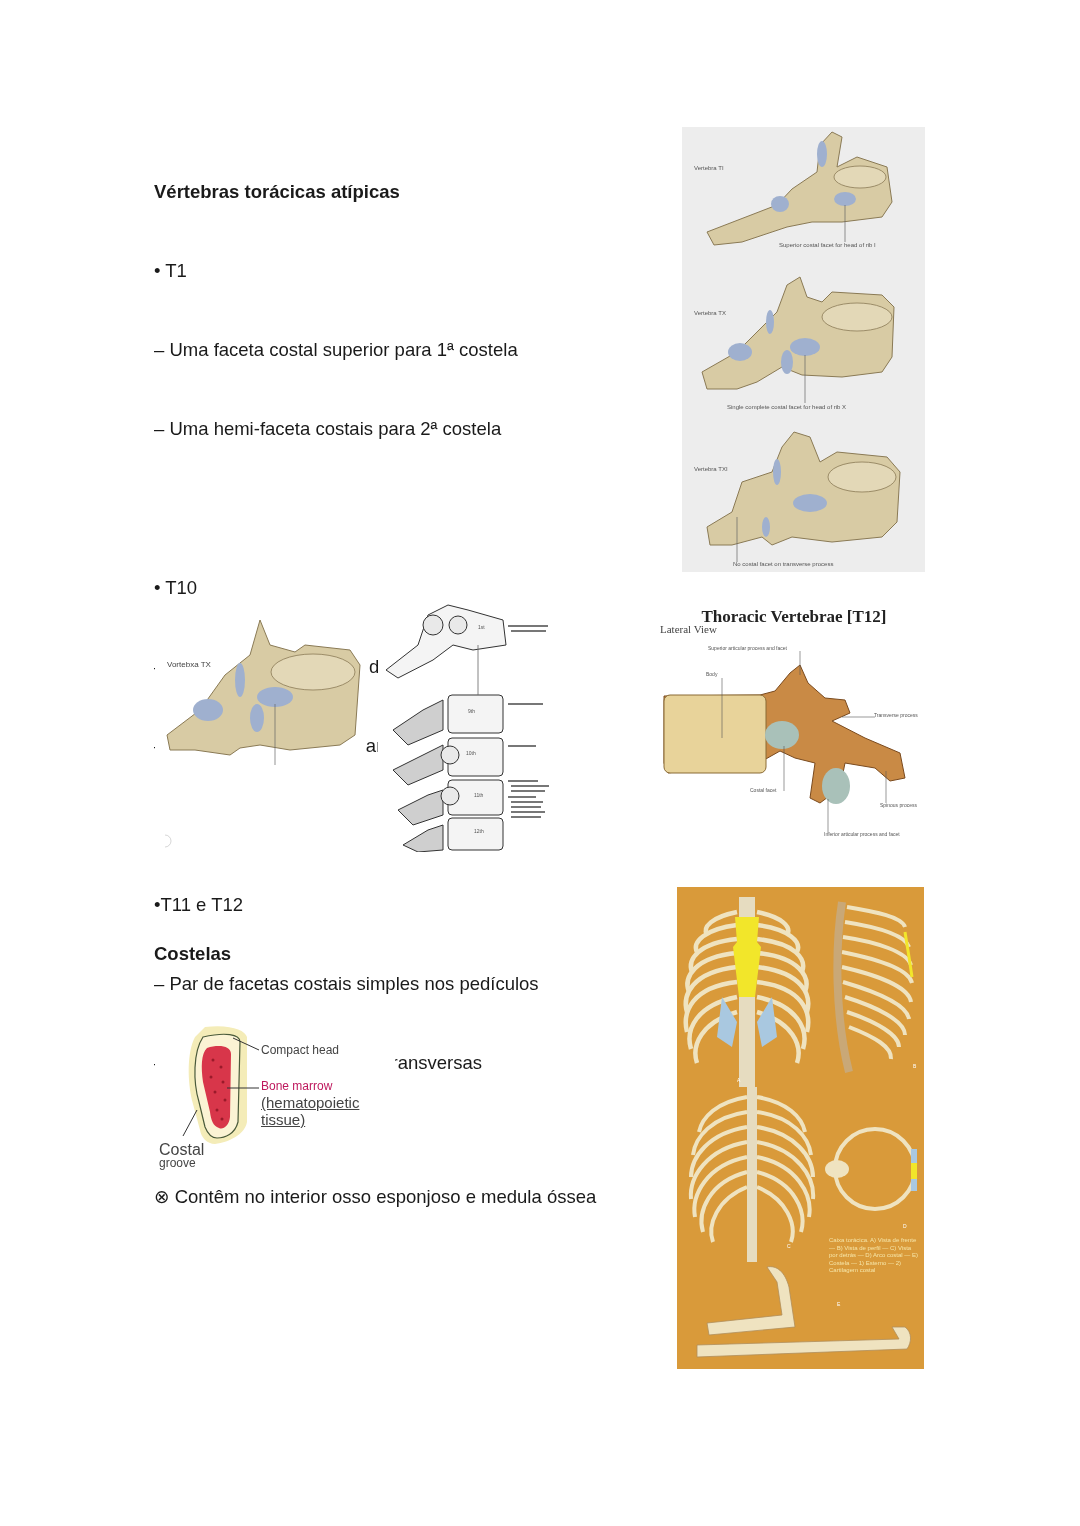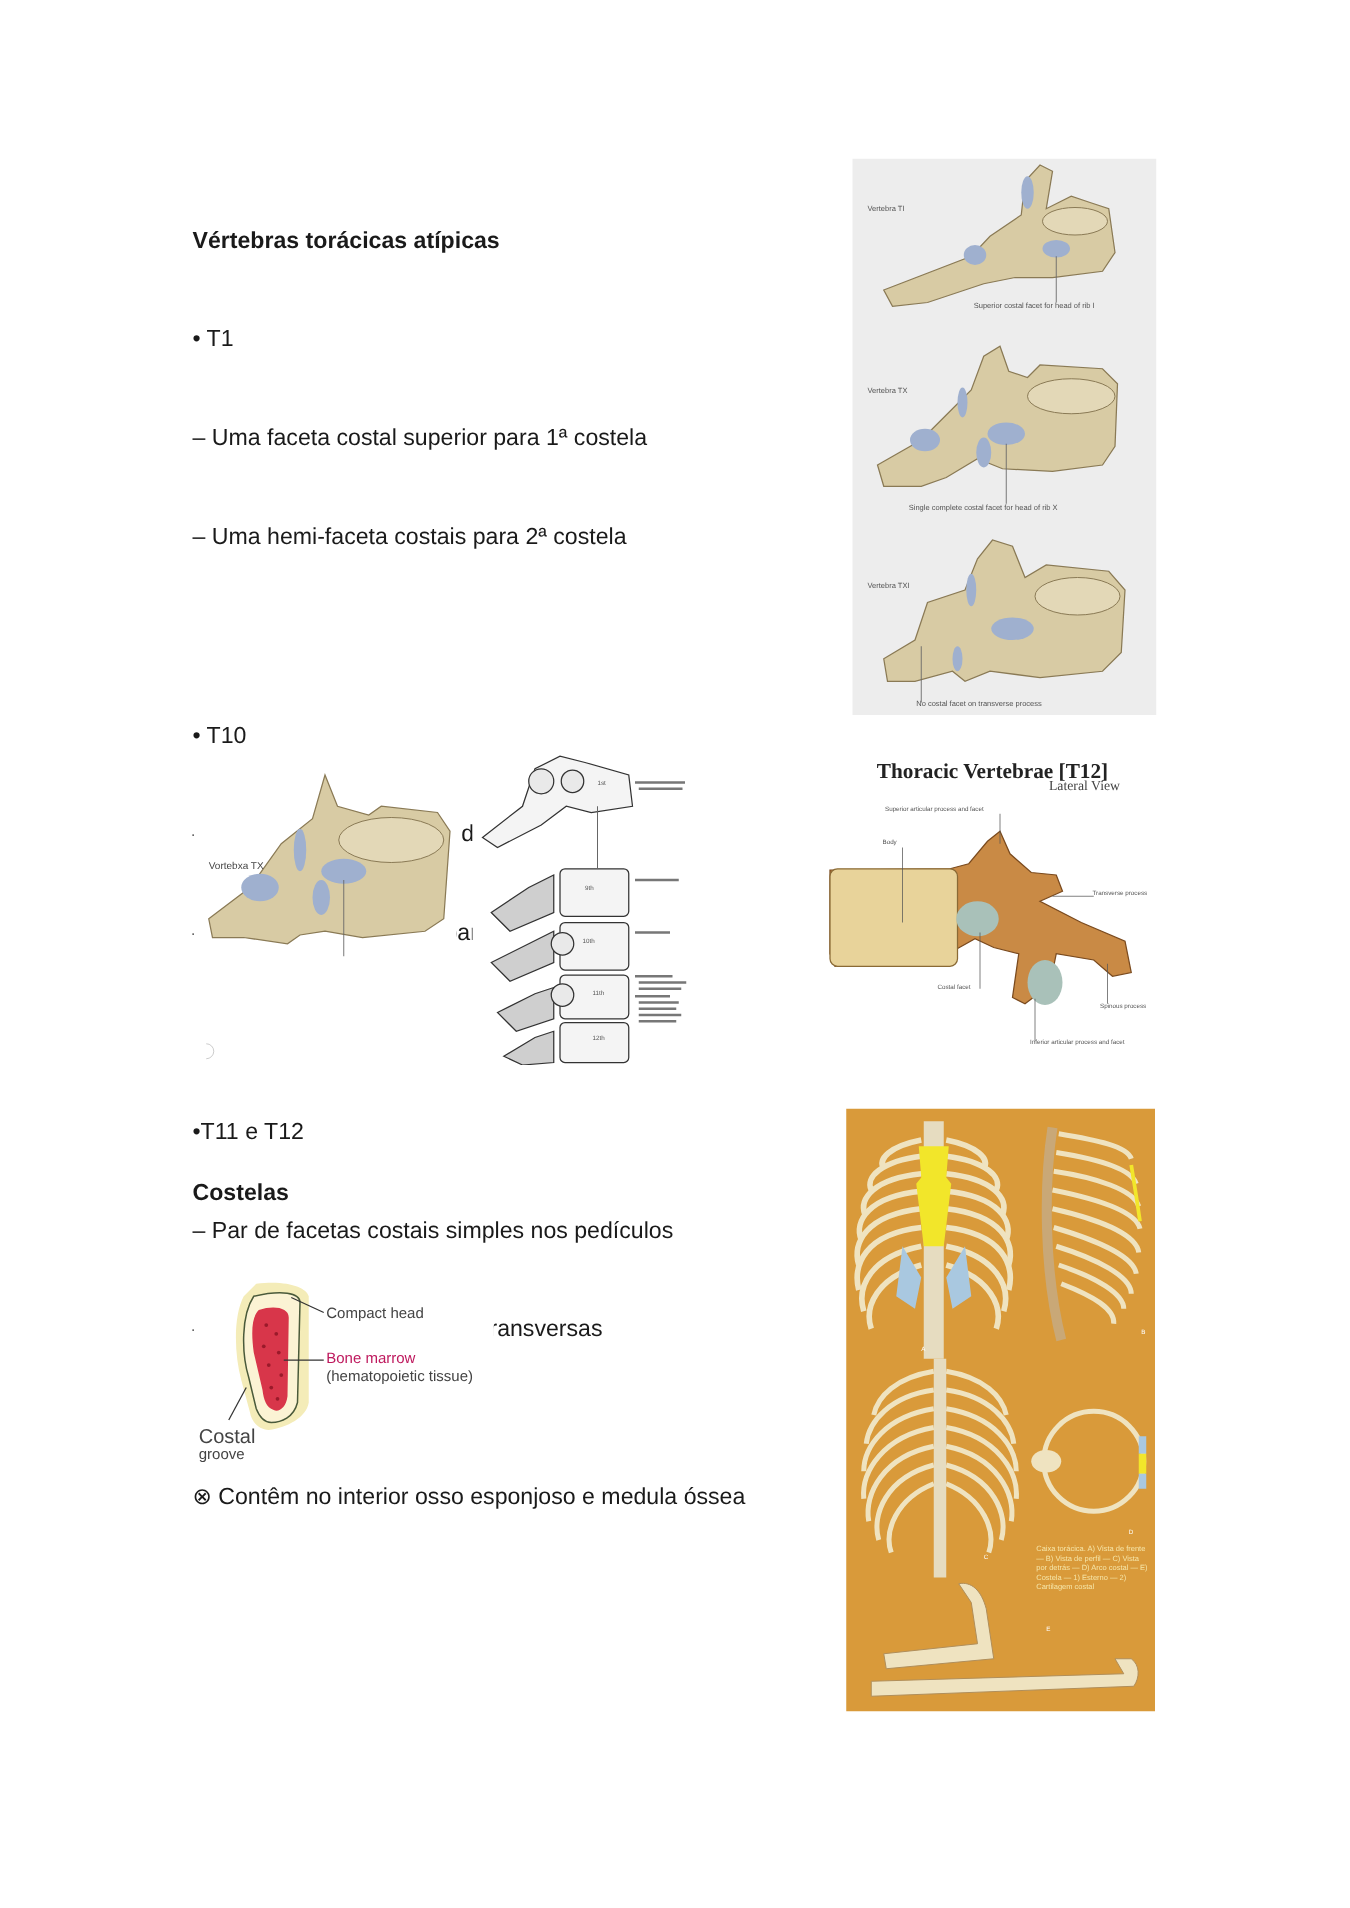--- a/index.html
+++ b/index.html
@@ -4,21 +4,21 @@
 <style>
   html, body { margin: 0; padding: 0; background: #ffffff; }
   body { width: 1080px; height: 1526px; position: relative; overflow: hidden;
          font-family: "Liberation Sans", "DejaVu Sans", sans-serif; color: #1a1a1a; }
   .abs { position: absolute; }
   .text-block { font-size: 18.5px; line-height: 26.4px; white-space: pre; }
   .text-block .h { font-weight: bold; }
   .text-block .gap { height: 26.4px; }
   .fig { position: absolute; overflow: hidden; }
   .lbl { position: absolute; font-size: 6px; color: #555; white-space: nowrap; }
-  .lbl-md { position: absolute; font-size: 8px; color: #444; white-space: nowrap; margin-top: 28px; }
+  .lbl-md { position: absolute; font-size: 8px; color: #444; white-space: nowrap; }
   .serif-title { font-family: "Liberation Serif", "DejaVu Serif", serif; }
 </style>
 </head>
 <body>
 
 <div class="abs text-block" style="left:154px; top:126px;">
   <div class="h">Vértebras torácicas atípicas</div>
   <div>• T1</div>
   <div>– Uma faceta costal superior para 1ª costela</div>
   <div>– Uma hemi-faceta costais para 2ª costela</div>
@@ -120,21 +120,21 @@
   </svg>
   <span class="lbl" style="left:100px; top:24px; font-size:5px;">1st</span>
   <span class="lbl" style="left:90px; top:108px; font-size:5px;">9th</span>
   <span class="lbl" style="left:88px; top:150px; font-size:5px;">10th</span>
   <span class="lbl" style="left:96px; top:192px; font-size:5px;">11th</span>
   <span class="lbl" style="left:96px; top:228px; font-size:5px;">12th</span>
 </div>
 
 <div class="fig" style="left:660px; top:603px; width:268px; height:240px; background:#ffffff;">
   <div class="serif-title" style="position:absolute; left:16px; width:236px; top:4px; text-align:center; font-size:17px; font-weight:bold; color:#222;">Thoracic Vertebrae [T12]</div>
-  <div class="serif-title" style="position:absolute; left:0; width:236px; top:20px; text-align:right; font-size:11px; color:#444;">Lateral View</div>
+  <div class="serif-title" style="position:absolute; left:0; width:236px; top:20px; text-align:left; font-size:11px; color:#444;">Lateral View</div>
   <svg width="268" height="240" viewBox="0 0 268 240" style="position:absolute; left:0; top:0;">
     <path d="M4 93 L100 92 L115 88 L130 70 L140 62 L148 80 L165 95 L185 97 L190 110 L172 118 L205 135 L240 150 L245 175 L230 178 L215 165 L185 160 L180 185 L160 200 L150 195 L155 160 L135 155 L120 148 L104 157 L8 170 L4 160 Z" fill="#c98a45" stroke="#7a4a1e" stroke-width="1"></path>
     <rect x="4" y="92" width="102" height="78" rx="6" fill="#e8d39a" stroke="#8a6a35" stroke-width="1"></rect>
     <ellipse cx="122" cy="132" rx="17" ry="14" fill="#a9c1b9"></ellipse>
     <ellipse cx="176" cy="183" rx="14" ry="18" fill="#a9c1b9"></ellipse>
     <g stroke="#555" stroke-width="0.6">
       <line x1="140" y1="48" x2="140" y2="72"></line>
       <line x1="62" y1="75" x2="62" y2="135"></line>
       <line x1="182" y1="114" x2="215" y2="114"></line>
       <line x1="124" y1="143" x2="124" y2="188"></line>
@@ -173,21 +173,21 @@
         <circle cx="67" cy="97" r="1.5"></circle>
     </g>
     <g stroke="#333" stroke-width="1">
       <line x1="78" y1="16" x2="104" y2="28"></line>
       <line x1="72" y1="66" x2="104" y2="66"></line>
       <line x1="42" y1="88" x2="28" y2="114"></line>
     </g>
   </svg>
   <span class="abs" style="left:106px; top:21px; font-size:12px; color:#444;">Compact head</span>
   <span class="abs" style="left:106px; top:57px; font-size:12px; color:#be185d;">Bone marrow</span>
-  <span class="abs" style="left:106px; top:72px; font-size:12px; color:#444;">(hematopoietic tissue)</span>
+  <span class="abs" style="left:106px; top:72px; font-size:15px; color:#444;text-decoration:underline;">(hematopoietic tissue)</span>
   <span class="abs" style="left:4px; top:119px; font-size:16px; color:#444;">Costal</span>
   <span class="abs" style="left:4px; top:134px; font-size:12px; color:#444;">groove</span>
 </div>
 
 <div class="fig" style="left:677px; top:887px; width:247px; height:482px; background:#d99a3a;">
   <svg width="247" height="482" viewBox="0 0 247 482">
 
     <g fill="none" stroke="#efe3c0" stroke-width="4.5">
       <path d="M60 25 C35 30 25 40 30 48"></path>
         <path d="M60 38 C28 42 15 55 20 65"></path>

